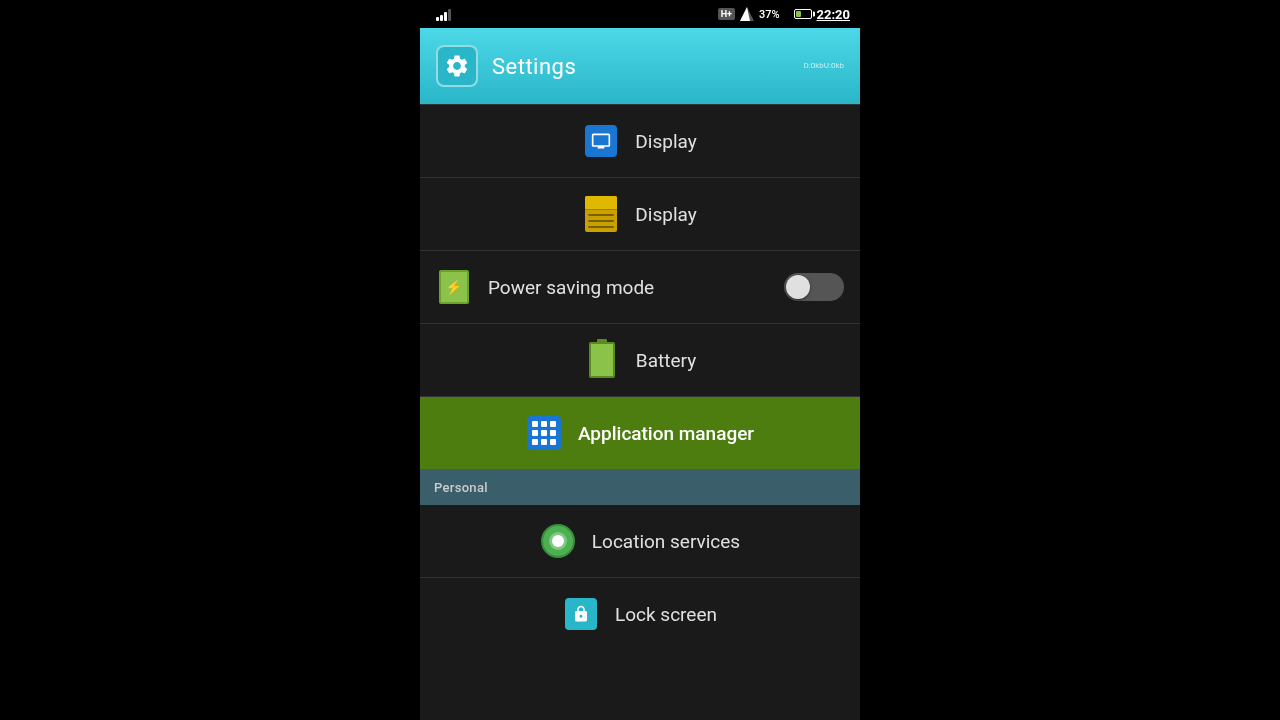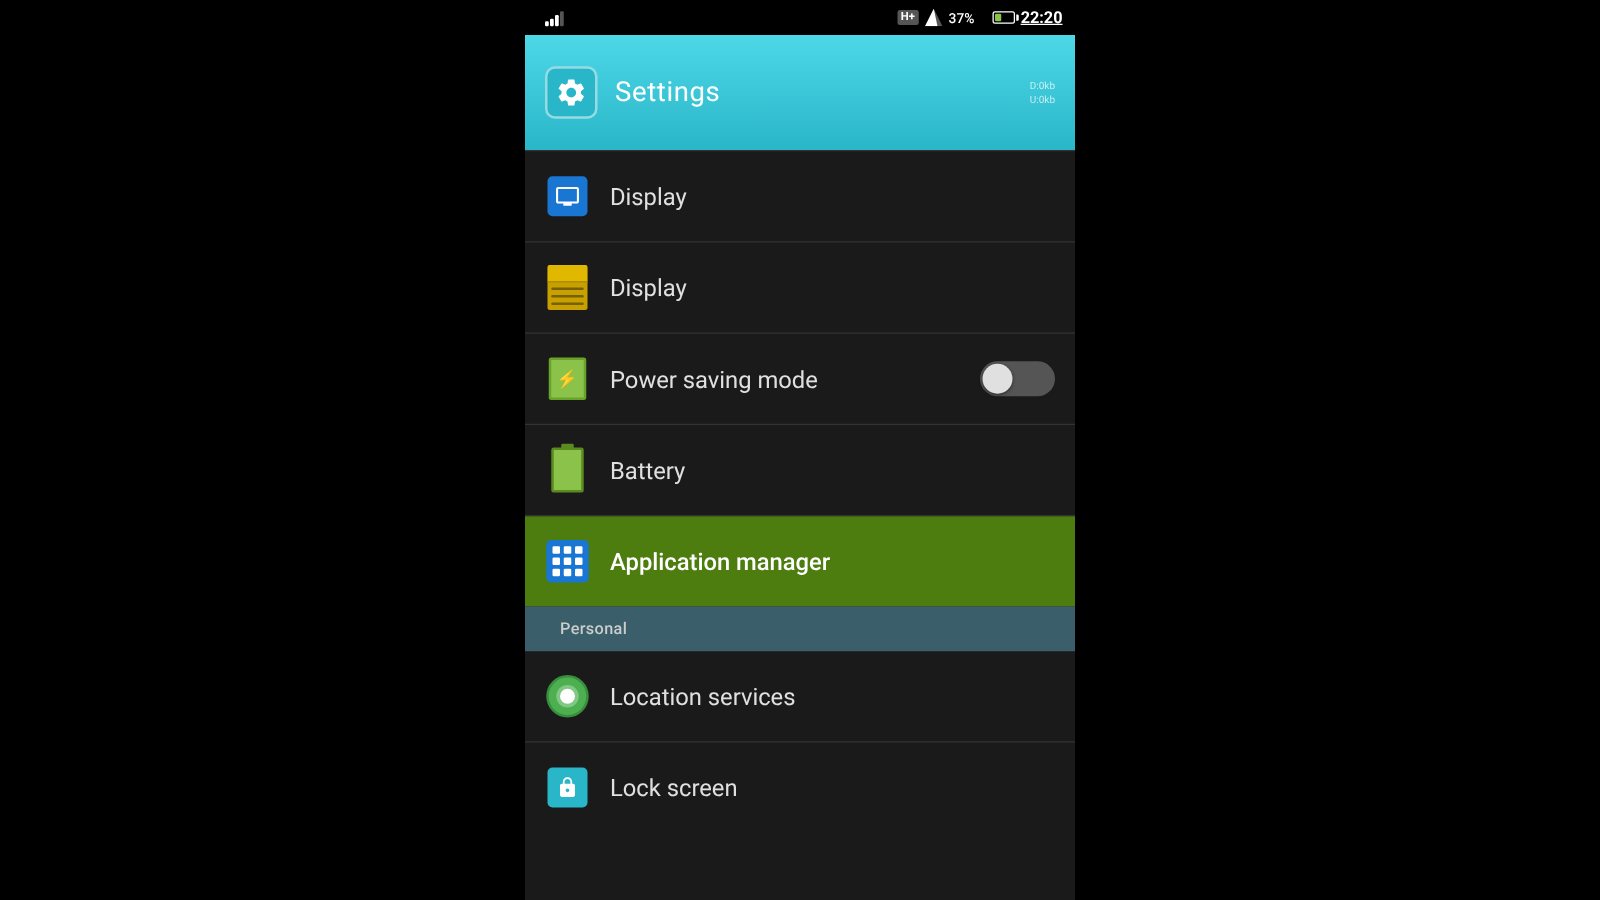--- a/index.html
+++ b/index.html
@@ -99,21 +99,21 @@
     }
     .time {
       font-size: 13px;
       font-weight: bold;
       color: #fff;
       text-decoration: underline;
     }
     
     .header {
       background: linear-gradient(180deg, #4dd8e8 0%, #29b6c8 100%);
-      height: 92px;
+      height: 76px;
       display: flex;
       align-items: center;
       padding: 0 16px;
       gap: 14px;
     }
     .header-icon {
       width: 42px;
       height: 42px;
       background: #29b6c8;
       border: 2px solid rgba(255,255,255,0.5);
@@ -124,21 +124,21 @@
     }
     .header-title {
       color: #fff;
       font-size: 22px;
       font-weight: 400;
       letter-spacing: 0.5px;
     }
     .data-speed-header {
       margin-left: auto;
       display: flex;
-      flex-direction: column;
+      flex-direction: row;
       align-items: flex-end;
       font-size: 8px;
       color: rgba(255,255,255,0.7);
       line-height: 1.4;
     }
     
     .divider {
       height: 1px;
       background: #333;
       margin-left: 0;
@@ -149,20 +149,21 @@
       overflow: hidden;
     }
     .menu-item {
       display: flex;
       align-items: center;
       padding: 0 16px;
       height: 72px;
       gap: 16px;
       position: relative;
       cursor: pointer;
+      justify-content: center;
     }
     .menu-item.active-item {
       background: #4d7c0f;
     }
     .menu-item-icon {
       width: 36px;
       height: 36px;
       display: flex;
       align-items: center;
       justify-content: center;
@@ -200,21 +201,21 @@
       position: absolute;
       left: 2px;
       box-shadow: 0 1px 3px rgba(0,0,0,0.5);
     }
     
     .section-header {
       background: #3a5f6a;
       height: 36px;
       display: flex;
       align-items: center;
-      padding: 0 28px;
+      padding: 0 14px;
     }
     .section-header-text {
       color: #ccc;
       font-size: 13px;
       font-weight: 500;
       letter-spacing: 0.3px;
     }
     
     .icon-display {
       width: 32px;

